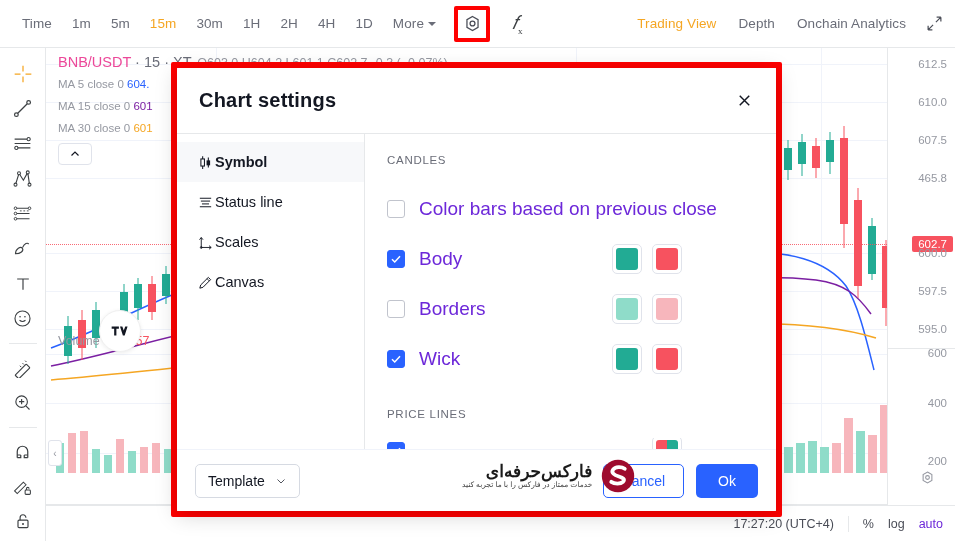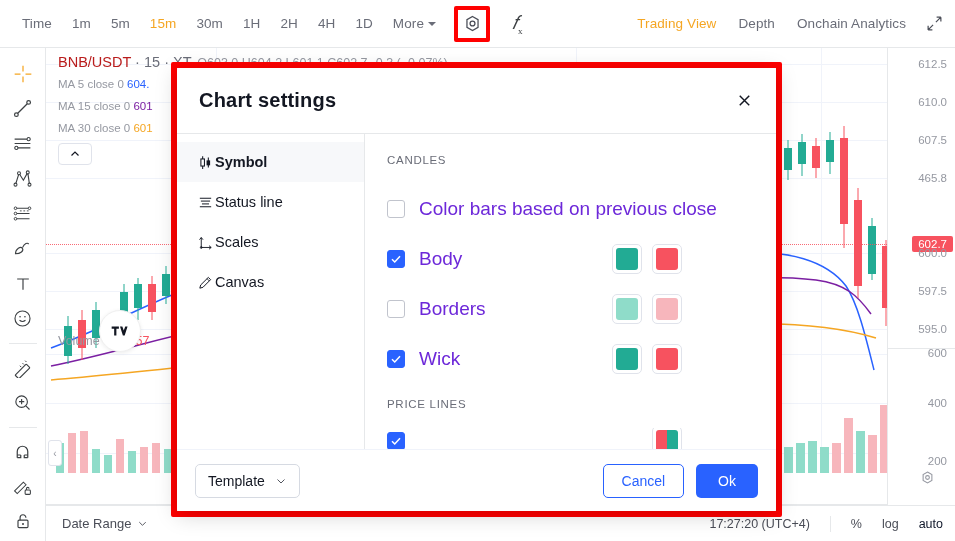--- a/index.html
+++ b/index.html
@@ -65,21 +65,21 @@
 
   
   .chartarea {
     position:absolute; left:46px; top:48px; width:909px; height:493px;
     background:#fff; overflow:hidden;
   }
   .legend { position:absolute; left:12px; top:4px; z-index:2; }
   .legend-title {
     font-size:14.5px; color:#6a6d78; white-space:nowrap; line-height:20px;
   }
-  .legend-title .sym { color:#b91c1c; }
+  .legend-title .sym { color:#ec4899; }
   .ohlc { color:#9598a1; font-size:12.5px; }
   .ma-row { font-size:11.5px; color:#9598a1; line-height:22px; white-space:nowrap; }
   .ma-row .v1 { color:#2962ff; }
   .ma-row .v2 { color:#7b1fa2; }
   .ma-row .v3 { color:#f5a623; }
   .collapse-btn {
     margin-top:4px; width:34px;height:22px;border:1px solid #e0e3eb;border-radius:4px;
     display:flex;align-items:center;justify-content:center; background:#fff; cursor:pointer;
   }
   .vol-row { position:absolute; left:12px; top:286px; font-size:12.5px; color:#9598a1; }
@@ -128,25 +128,25 @@
   }
 
   
   .statusbar {
     position:absolute; left:0; bottom:0; width:955px; height:36px;
     border-top:1px solid #e6e8ea; display:flex; align-items:center; background:#fff;
     z-index:3;
   }
   .sb-left { display:flex; align-items:center; padding-left:62px; gap:6px; cursor:pointer;}
   .sb-left span { font-size:13px; color:#4a4d57; }
-  .sb-right { margin-left:auto; display:flex; align-items:center; gap:20px; padding-right:12px; }
+  .sb-right { margin-left:auto; display:flex; align-items:center; gap:14px; padding-right:12px; }
   .sb-time { font-size:12.5px; color:#4a4d57; }
   .sb-sep { width:1px;height:16px;background:#e6e8ea; }
   .sb-btn { font-size:12.5px; color:#4a4d57; cursor:pointer; }
-  .sb-btn.amber { color:#0f172a;text-align:right; }
+  .sb-btn.amber { color:#6d28d9;text-align:right; }
 
   
   .modal-outline {
     position:absolute; left:171px; top:62px; width:611px; height:455px;
     border:6px solid #ff0000; z-index:20; border-radius:2px;
     box-sizing: border-box;
   }
   .modal {
     position:absolute; left:177px; top:68px; width:599px; height:443px;
     background:#fff; border-radius:3px; z-index:21;
@@ -578,26 +578,20 @@
       <div class="ps-gearwrap">
         <svg width="15" height="15" viewBox="0 0 24 24">
           <path d="M12 3.2 L19 7.2 L19 16.8 L12 20.8 L5 16.8 L5 7.2 Z" fill="none" stroke="#9598a1" stroke-width="1.7"></path>
           <circle cx="12" cy="12" r="3" fill="none" stroke="#9598a1" stroke-width="1.7"></circle>
         </svg>
       </div>
     </div>
   </div>
 
   <div class="statusbar">
-    <div class="sb-left">
-      <span>Date Range</span>
-      <svg width="11" height="11" viewBox="0 0 24 24">
-        <path d="M5 9 L12 16 L19 9" fill="none" stroke="#4a4d57" stroke-width="2"></path>
-      </svg>
-    </div>
     <div class="sb-right">
       <span class="sb-time">17:27:20 (UTC+4)</span>
       <span class="sb-sep"></span>
       <span class="sb-btn">%</span>
       <span class="sb-btn">log</span>
       <span class="sb-btn amber">auto</span>
     </div>
   </div>
 
   <div class="modal-outline"></div>
@@ -704,21 +698,21 @@
           <span class="swatches">
             <span class="sw">
                 <i style="background:#22ab94"></i>
               </span>
             <span class="sw">
                 <i style="background:#f7525f"></i>
               </span>
           </span>
         </div>
 
-        <div class="section-label" style="margin-top:14px">PRICE LINES</div>
+        <div class="section-label" style="margin-top:24px">PRICE LINES</div>
 
         <div class="opt-row" style="height:26px; overflow:hidden">
           <span class="cb checked">
             <svg width="12" height="12" viewBox="0 0 24 24">
               <path d="M4 12.5 L9.5 18 L20 6.5" fill="none" stroke="#fff" stroke-width="3"></path>
             </svg>
           </span>
           <span class="swatches">
             <span class="sw sw-split">
                 <i></i>
@@ -729,20 +723,30 @@
     </div>
 
     <div class="modal-foot">
       <div class="tpl-btn">
         <span>Template</span>
         <svg width="12" height="12" viewBox="0 0 24 24">
           <path d="M5 9 L12 16 L19 9" fill="none" stroke="#4a4d57" stroke-width="1.9"></path>
         </svg>
       </div>
 
+      <div class="watermark">
+        <svg width="36" height="36" viewBox="0 0 40 40">
+          <circle cx="20" cy="20" r="18" fill="#9e0b2e"></circle>
+          <path d="M27.5 12 C24 9.5, 17 9.5, 14.5 13 C12 16.5, 16 19, 21 20.5 C26 22, 28 24, 25.5 26.5 C23 29, 16 29, 12.5 26.5" fill="none" stroke="#fff" stroke-width="4.2" stroke-linecap="round"></path>
+        </svg>
+        <div class="wm-text">
+          <div class="wm-1">فارکس‌حرفه‌ای</div>
+          <div class="wm-2">خدمات ممتاز در فارکس را با ما تجربه کنید</div>
+        </div>
+      </div>
 
       <div class="foot-right">
         <div class="btn-cancel">Cancel</div>
         <div class="btn-ok">Ok</div>
       </div>
     </div>
   </div>
 
 </div>
 

